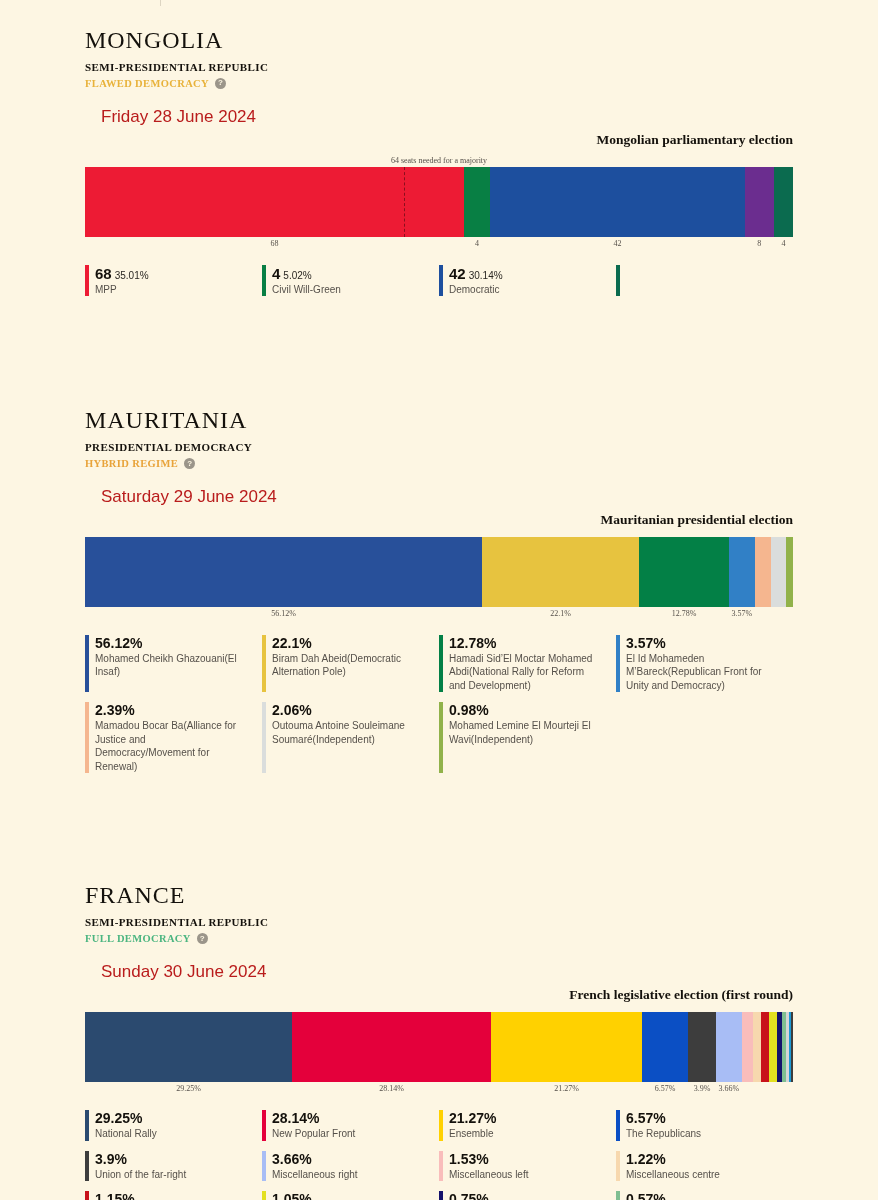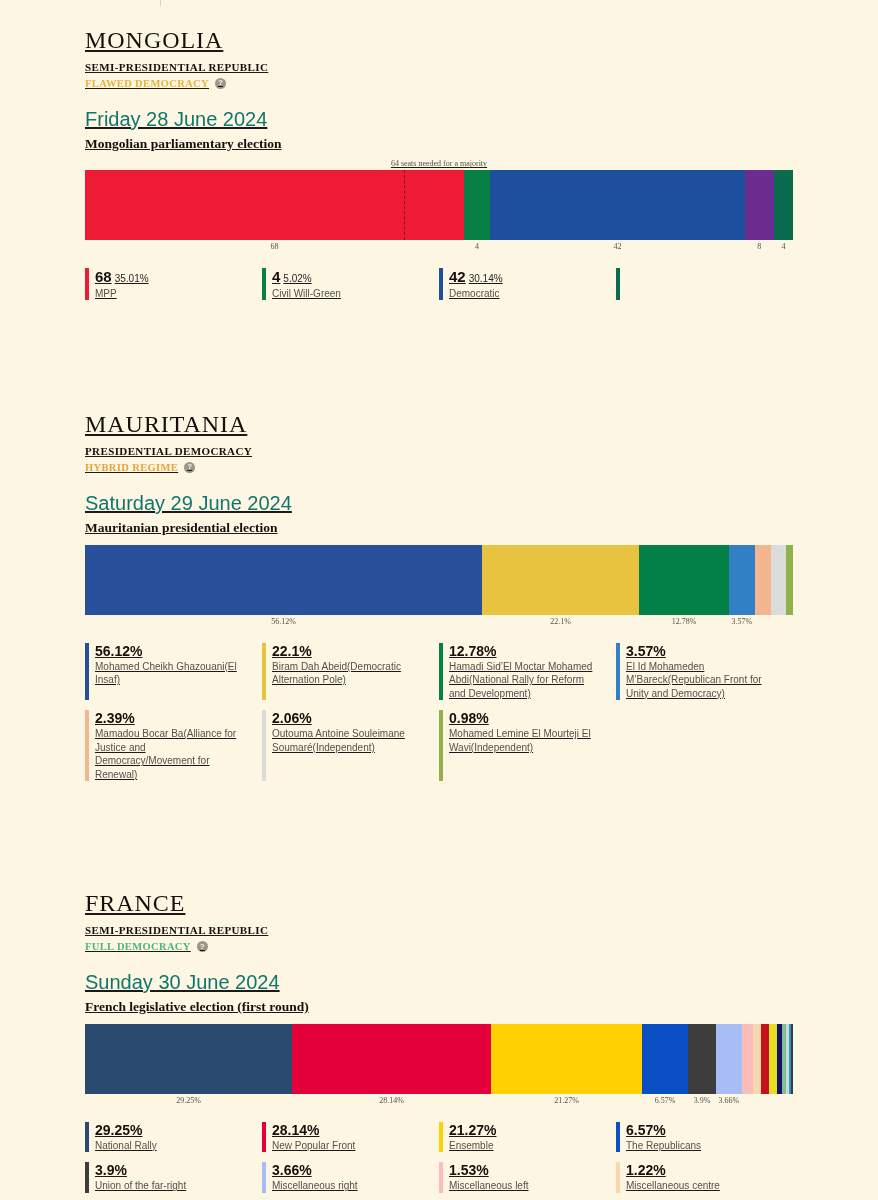--- a/index.html
+++ b/index.html
@@ -25,21 +25,20 @@
   .tick-mark {
     position: absolute;
     left: 160px;
     top: 0px;
     width: 1px;
     height: 6px;
     background: #ddd5c2;
   }
   .election-block {
     padding: 0 85px 0 85px;
-    text-decoration: underline;
   }
   .block-mongolia { padding-top: 8px; }
   .block-mauritania { padding-top: 102px; }
   .block-france { padding-top: 100px; }
 
   .country-name {
     font-family: "Liberation Serif", serif;
     font-size: 24px;
     font-weight: 400;
     letter-spacing: 0.04em;
@@ -82,32 +81,33 @@
     font-size: 8px;
     font-weight: 700;
     display: inline-flex;
     align-items: center;
     justify-content: center;
     font-family: "Liberation Sans", sans-serif;
     line-height: 1;
     cursor: pointer;
   }
   .election-date {
-    font-size: 20px;
-    color: #0f766e;
-    margin: 0 0 3px 0;
+    font-size: 17px;
+    color: #b91c1c;
+    margin: 0 0 3px 16px;
     line-height: 1.3;
   }
   .election-title {
     font-family: "Liberation Serif", serif;
     font-size: 13.5px;
     font-weight: 700;
     color: #14110c;
     margin: 0 0 8px 0;
     line-height: 1.3;
+    text-align: right;
   }
   .majority-note {
     font-family: "Liberation Serif", serif;
     font-size: 8px;
     color: #55504a;
     text-align: center;
     margin-bottom: 2px;
     line-height: 1;
   }
   .bar-wrap { position: relative; }

